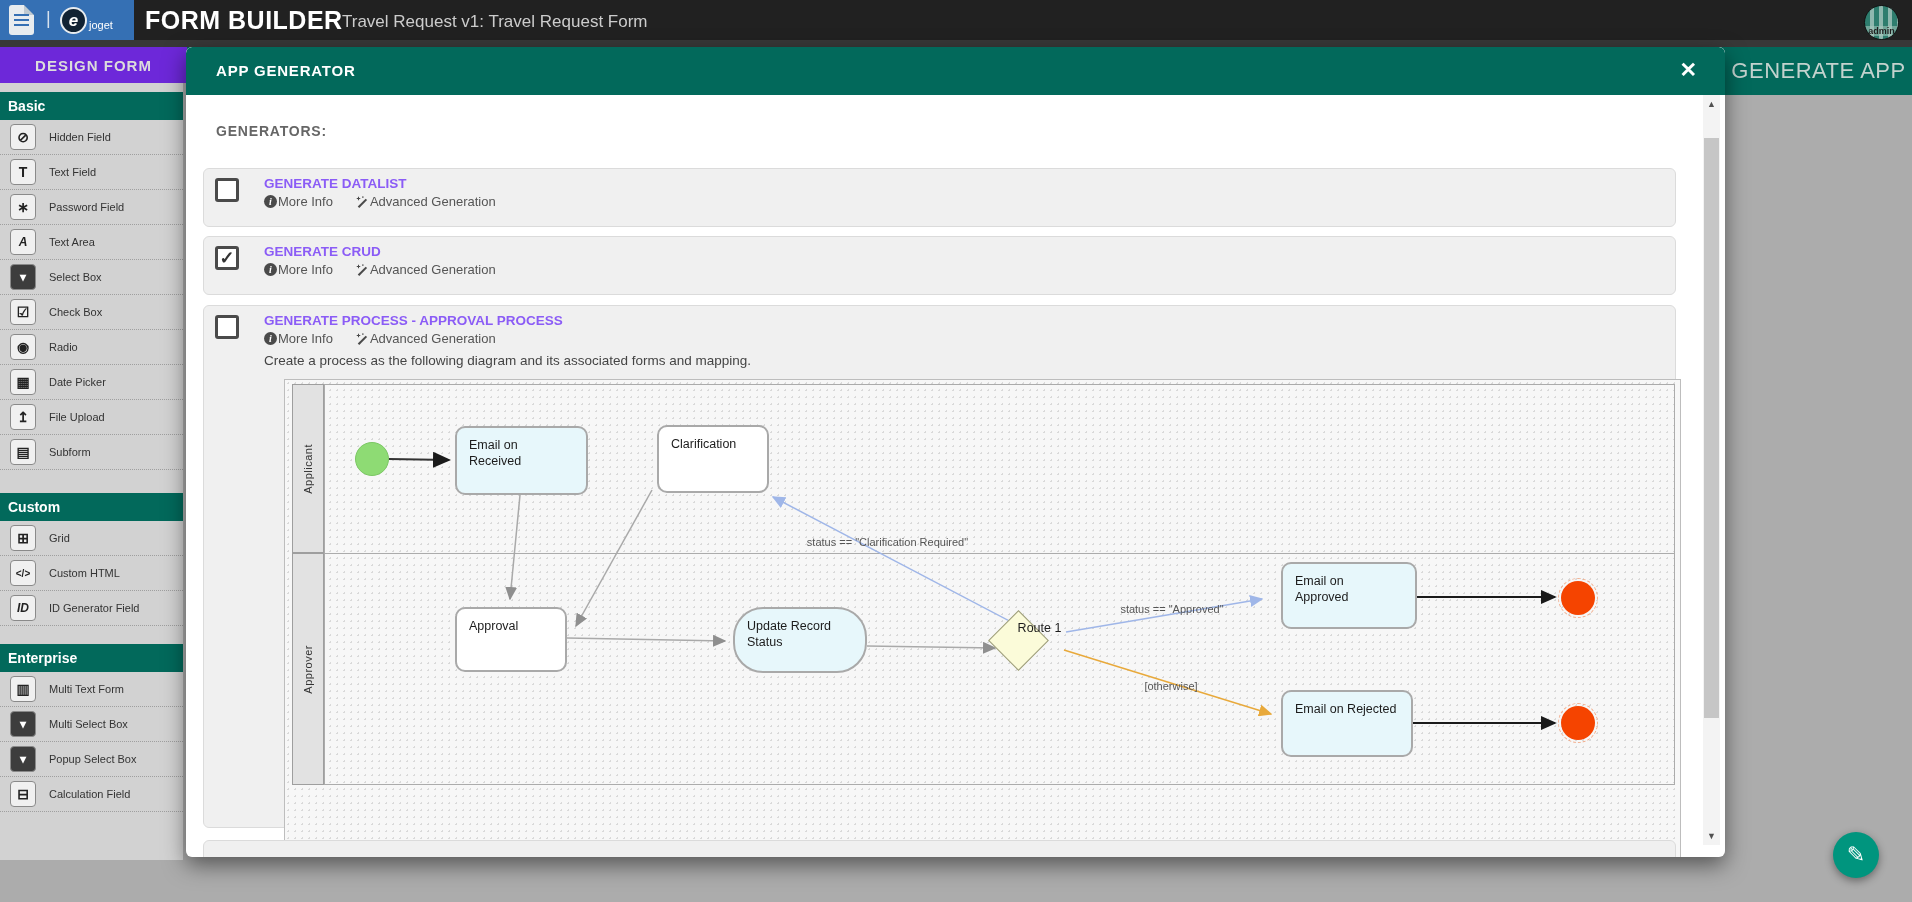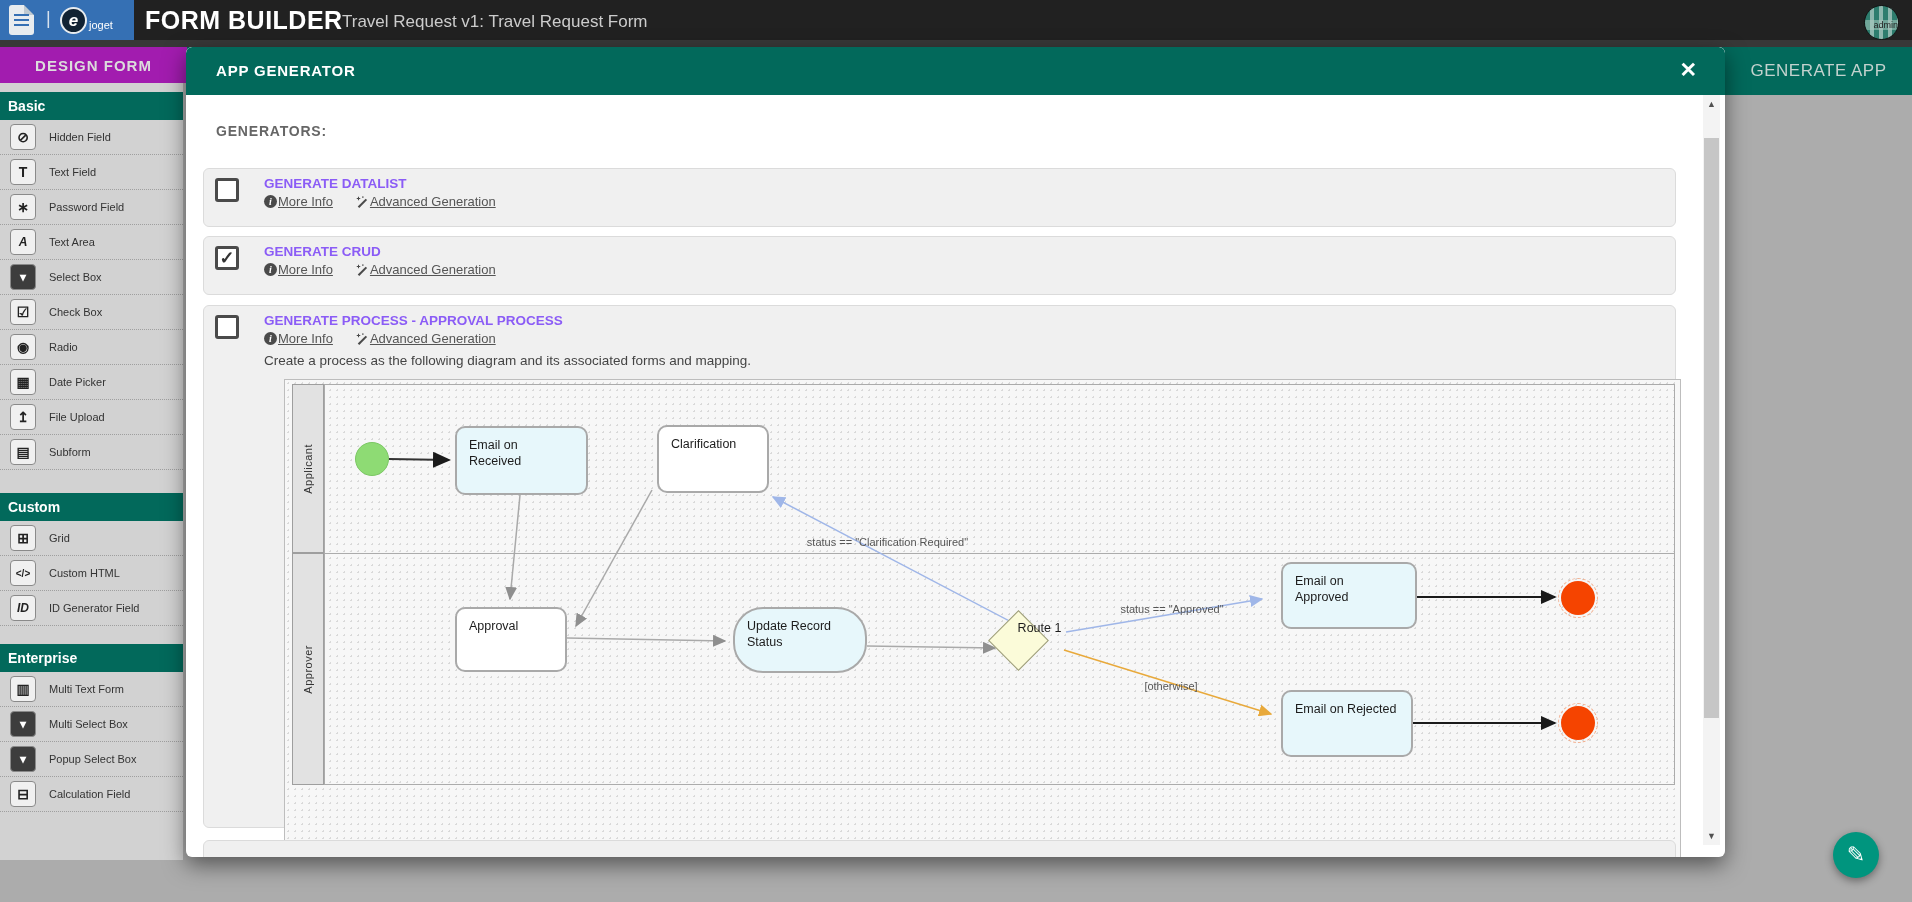--- a/index.html
+++ b/index.html
@@ -20,31 +20,31 @@
   .joget-circle { position:absolute; left:60px; top:7px; width:27px; height:27px; border-radius:50%;
     background:#123; color:#fff; display:flex; align-items:center; justify-content:center;
     font-size:17px; font-style:italic; font-weight:bold; border:2px solid #E8ECEF; }
   .joget-text { position:absolute; left:89px; top:19px; color:#fff; font-size:11px; }
   .app-title { position:absolute; left:145px; top:6px; color:#FFFFFF; font-size:25px; font-weight:bold;
     letter-spacing:0.5px; }
   .app-subtitle { position:absolute; left:342px; top:12px; color:#CCCCCC; font-size:17px; }
   .avatar { position:absolute; left:1864px; top:5px; width:35px; height:35px; border-radius:50%;
     background:repeating-linear-gradient(90deg,#2E7D6E 0 5px,#8FB8AF 5px 9px),#2E7D6E; overflow:hidden;
     border:1px solid #111; cursor:pointer; }
-  .avatar span { position:absolute; left:0; right:0; bottom:9px; text-align:right; font-size:9px;
-    color:#1d1d1d; background:rgba(170,200,190,0.55); }
+  .avatar span { position:absolute; left:0; right:0; bottom:3px; text-align:center; font-size:9px;
+    color:#1d1d1d; background:rgba(170,200,190,0.55);font-weight:bold; }
 
   
   .substrip { position:absolute; left:0; top:40px; width:1912px; height:8px; background:#383838; z-index:1; }
-  .design-form-bar { position:absolute; left:0; top:47px; width:187px; height:36px; background:#a21caf;
+  .design-form-bar { position:absolute; left:0; top:47px; width:187px; height:36px; background:#6d28d9;
     color:#DCDCDC; font-size:15px; font-weight:bold; letter-spacing:1px; display:flex;
     align-items:center; justify-content:center; z-index:2; }
   .generate-app-bar { position:absolute; left:187px; top:47px; right:0; height:48px; background:#02695B; z-index:1; }
   .generate-app-bar span { position:absolute; left:1538px; right:0; top:0; height:48px; display:flex;
-    align-items:center; justify-content:center; color:#C3D2CE; font-size:17px; letter-spacing:0.5px; cursor:pointer; }
+    align-items:center; justify-content:center; color:#C3D2CE; font-size:22px; letter-spacing:0.5px; cursor:pointer; }
 
   
   .palette { position:absolute; left:0; top:83px; width:183px; height:777px; background:#D2D2D2; z-index:2; }
   .pal-section-header { height:28px; background:#02695B; color:#FFFFFF; font-size:14px; font-weight:bold;
     display:flex; align-items:center; padding-left:8px; margin-top:9px; }
   .pal-item { height:35px; display:flex; align-items:center; border-bottom:1px dotted #9F9F9F;
     cursor:grab; }
   .pal-item:first-of-type { border-top:none; }
   .pal-icon { width:26px; height:26px; margin-left:10px; background:#F0F0F0; border:1px solid #8A8A8A;
     border-radius:4px; display:flex; align-items:center; justify-content:center; font-size:14px;
@@ -69,21 +69,21 @@
     border-radius:6px; }
   .gen-checkbox { position:absolute; left:11px; top:9px; width:24px; height:24px; background:#FFFFFF;
     border:3px solid #4A4A4A; border-radius:3px; cursor:pointer; display:flex; align-items:center;
     justify-content:center; font-size:18px; font-weight:bold; color:#333; }
   .gen-title { position:absolute; left:60px; top:7px; font-size:13.5px; font-weight:bold; color:#8b5cf6; }
   .gen-links { position:absolute; left:60px; top:25px; display:flex; align-items:center; font-size:13px;
     color:#555; }
   .info-icon { width:13px; height:13px; border-radius:50%; background:#4A4A4A; color:#fff;
     display:inline-flex; align-items:center; justify-content:center; font-size:10px; font-weight:bold;
     font-family:"Liberation Serif", serif; font-style:italic; margin-right:1px; }
-  .link { cursor:pointer;text-decoration:underline; }
+  .link { cursor:pointer; }
   .wand-icon { width:14px; height:14px; margin-left:22px; margin-right:1px; }
   .gen-desc { position:absolute; left:60px; top:47px; font-size:13.5px; color:#444; }
 
   
   .diagram { position:absolute; left:80px; top:73px; width:1397px; height:532px; background:#F7F7F7;
     border:1px solid #BDBDBD;
     background-image:radial-gradient(circle, #D9D9D9 1px, transparent 1px);
     background-size:7px 7px; }
   .lane-body { position:absolute; left:39px; top:4px; width:1351px; height:401px; border:1px solid #ABABAB; }
   .lane-divider { position:absolute; left:0; top:168px; width:100%; height:1px; background:#ABABAB; }

